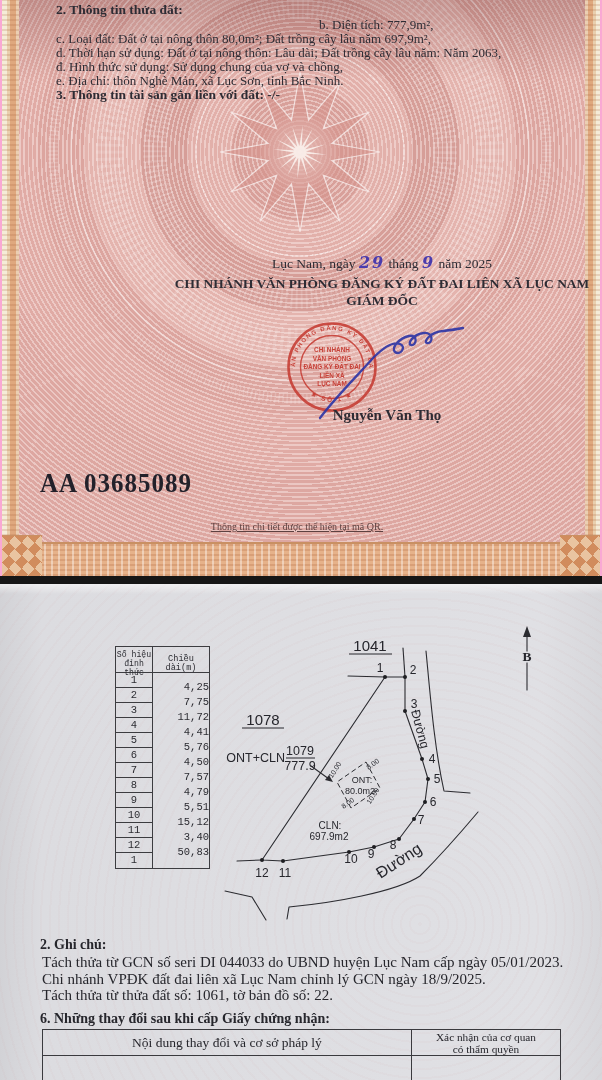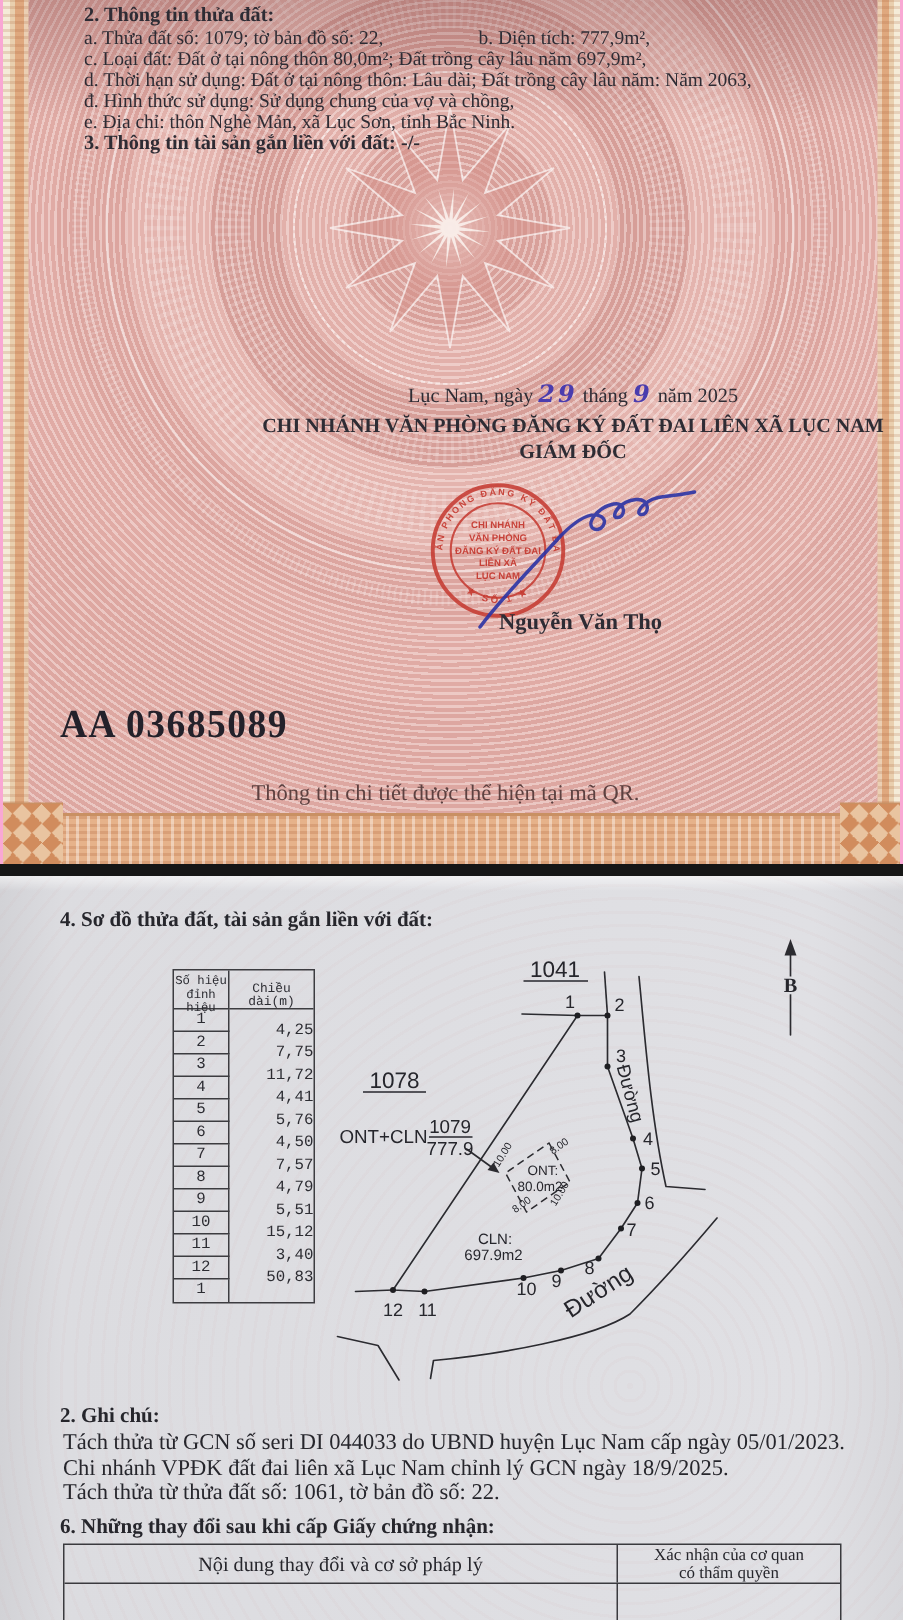--- a/index.html
+++ b/index.html
@@ -31,21 +31,21 @@
     background:repeating-conic-gradient(from 45deg,#e9c4a0 0 25%,#d18c5d 25% 50%) 0 0/13px 13px;
     border-top:1px solid #c99063;}
   .b-corner.cl{left:0;} .b-corner.cr{right:0;}
   
   .p1t{position:absolute;color:#2e2c34;font-size:13px;white-space:nowrap;}
   .bold{font-weight:bold;}
   .center{text-align:center;}
   .hand{font-family:"DejaVu Serif",serif;font-style:italic;font-weight:bold;
         color:#4a3cae;font-size:16px;letter-spacing:2px;}
   .serial{font-size:25px;font-weight:bold;color:#23212a;letter-spacing:1px;transform:scaleY(1.06);}
-  .qr{font-size:15px;color:#5d4140;}
+  .qr{font-size:10px;color:#5d4140;text-decoration:underline;}
   .stamp-svg,.sig-svg{position:absolute;pointer-events:none;}
   
   .divider{position:absolute;left:0;top:576px;width:602px;height:8px;background:#161616;}
   
   .page2{position:absolute;left:0;top:584px;width:602px;height:496px;overflow:hidden;
     color:#26262c;background:linear-gradient(90deg,#d2d2d6 0,#dcdce0 7%,#e0e0e4 90%,#d7d7db);}
   .page2::before{content:"";position:absolute;inset:0;pointer-events:none;
     background:linear-gradient(180deg, rgba(255,255,255,.55), rgba(255,255,255,0) 10px),
       repeating-radial-gradient(circle at 420px 340px, rgba(205,150,150,.05) 0 2px, rgba(0,0,0,0) 2px 9px);}
   .p2t{position:absolute;color:#26262c;}
@@ -91,21 +91,20 @@
       <polygon id="star16" fill="rgba(255,252,248,.75)" points="300.7,125.1 299.8,146.3 310.8,128.2 301.8,147.4 318.9,134.9 303.3,149.2 323.9,144.2 304.0,151.4 324.9,154.7 303.7,153.8 321.8,164.8 302.6,155.8 315.1,172.9 300.8,157.3 305.8,177.9 298.6,158.0 295.3,178.9 296.2,157.7 285.2,175.8 294.2,156.6 277.1,169.1 292.7,154.8 272.1,159.8 292.0,152.6 271.1,149.3 292.3,150.2 274.2,139.2 293.4,148.2 280.9,131.1 295.2,146.7 290.2,126.1 297.4,146.0"></polygon>
     </svg>
     <div class="vignette"></div>
     <div class="b-left"></div>
     <div class="b-right"></div>
     <div class="b-bottom"></div>
     <div class="b-corner cl"></div>
     <div class="b-corner cr"></div>
 
     <div class="p1t bold" style="left:54px;top:2px;font-size:13.5px">2. Thông tin thửa đất:</div>
-    <div class="p1t" style="left:54px;top:17px">a. Thửa đất số: 1079; tờ bản đồ số: 22,</div>
     <div class="p1t" style="left:317px;top:17px">b. Diện tích: 777,9m²,</div>
     <div class="p1t" style="left:54px;top:31px">c. Loại đất: Đất ở tại nông thôn 80,0m²; Đất trồng cây lâu năm 697,9m²,</div>
     <div class="p1t" style="left:54px;top:45px">d. Thời hạn sử dụng: Đất ở tại nông thôn: Lâu dài; Đất trồng cây lâu năm: Năm 2063,</div>
     <div class="p1t" style="left:54px;top:59px">đ. Hình thức sử dụng: Sử dụng chung của vợ và chồng,</div>
     <div class="p1t" style="left:54px;top:73px">e. Địa chỉ: thôn Nghè Mản, xã Lục Sơn, tỉnh Bắc Ninh.</div>
     <div class="p1t bold" style="left:54px;top:87px;font-size:13.5px">3. Thông tin tài sản gắn liền với đất: -/-</div>
 
     <div class="p1t center" style="left:158px;top:253px;width:444px;font-size:13.5px">
       <span>Lục Nam, ngày</span>
       <span class="hand">29</span>
@@ -149,26 +148,25 @@
     <div class="p1t bold center" style="left:300px;top:407px;width:170px;font-size:15px">Nguyễn Văn Thọ</div>
 
     <div class="p1t serial" style="left:38px;top:470px">AA 03685089</div>
     <div class="p1t qr center" style="left:40px;top:521px;width:510px">Thông tin chi tiết được thể hiện tại mã QR.</div>
   </div>
 
   <div class="divider"></div>
 
   <div class="page2">
 
-    <div class="p2t h2t" style="left:40px;top:22px">4. Sơ đồ thửa đất, tài sản gắn liền với đất:</div>
 
     <div class="vtable">
       <div class="vt-h vt-h1">
         <div>Số hiệu</div>
-        <div>đỉnh hiệu</div>
+        <div>đỉnh thức</div>
       </div>
       <div class="vt-h vt-h2">Chiều dài(m)</div>
       <div class="vt-left" id="vtLeft">
           <div class="vt-cell">1</div>
           <div class="vt-cell">2</div>
           <div class="vt-cell">3</div>
           <div class="vt-cell">4</div>
           <div class="vt-cell">5</div>
           <div class="vt-cell">6</div>
           <div class="vt-cell">7</div>

